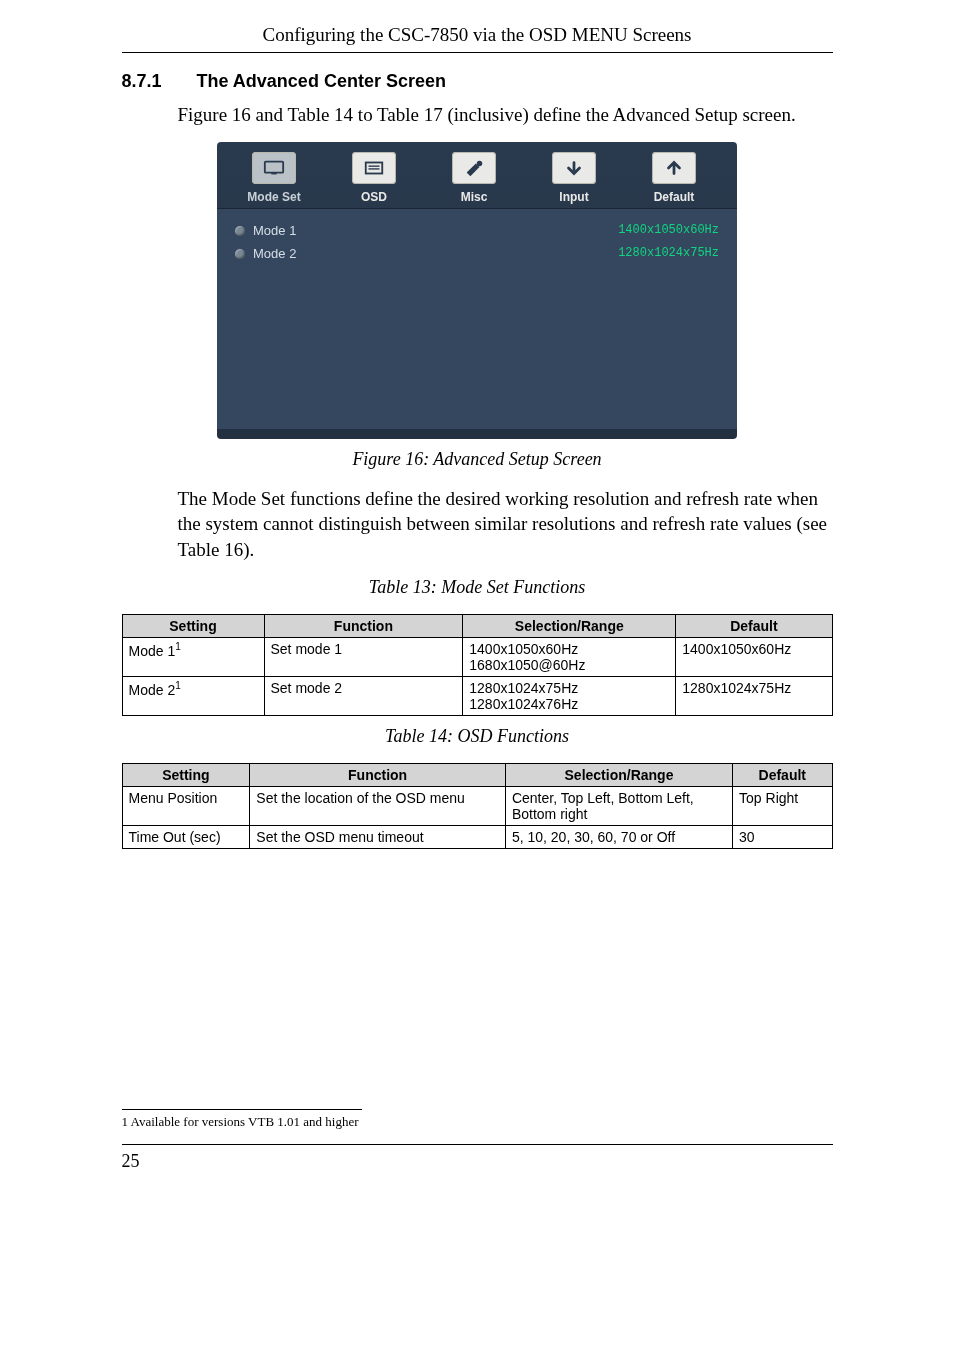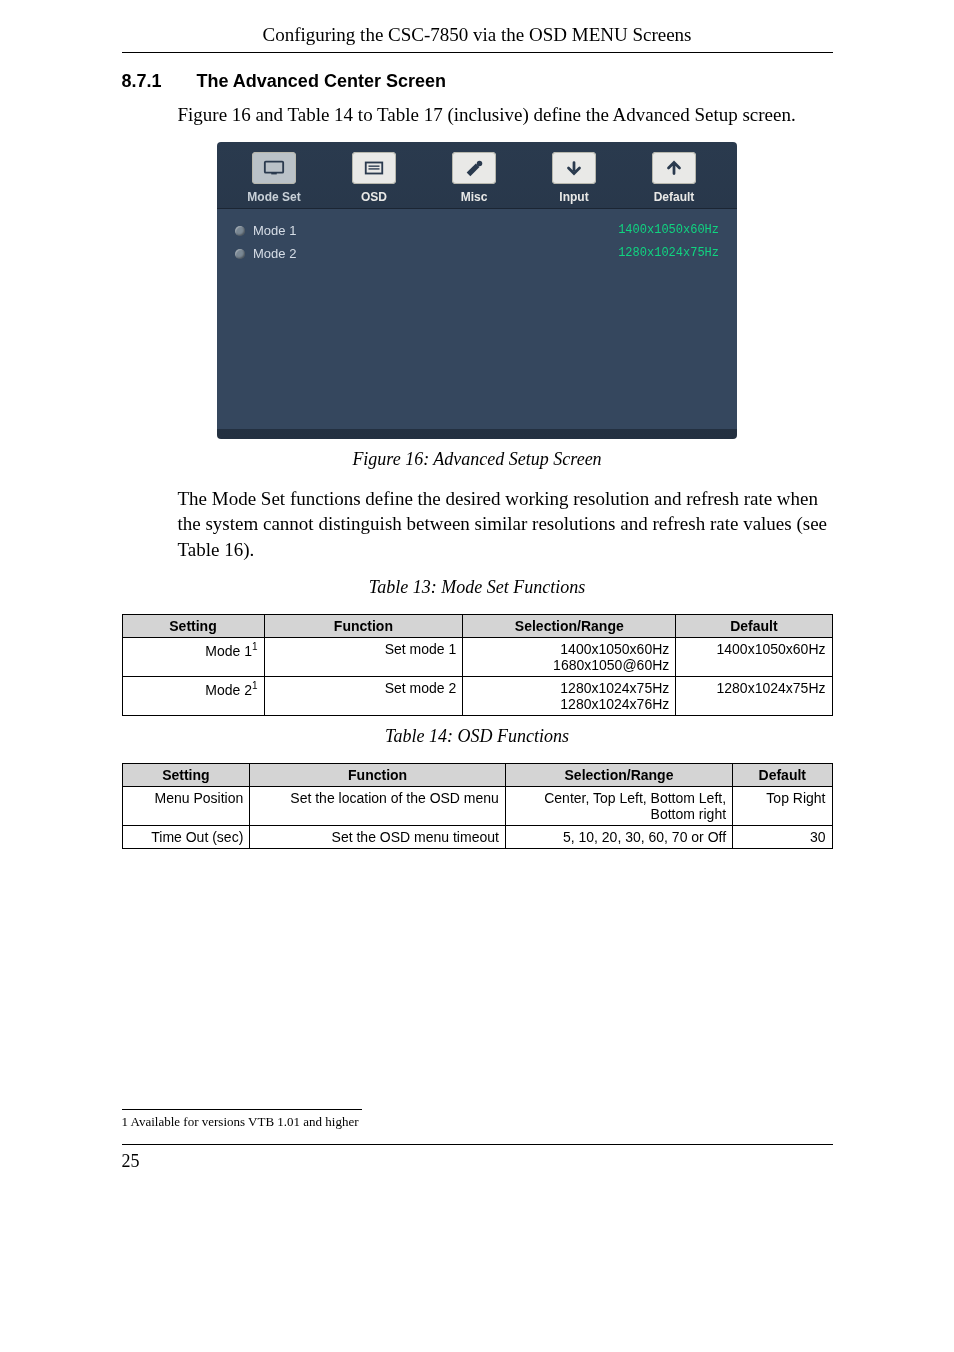--- a/index.html
+++ b/index.html
@@ -118,21 +118,21 @@
   width: 100%;
   border-collapse: collapse;
   font-family: Arial, Helvetica, sans-serif;
   font-size: 14px;
   margin-bottom: 10px;
   border-radius: 28px;
 }
 table.data th, table.data td {
   border: 1px solid #000;
   padding: 3px 6px;
-  text-align: right;
+  text-align: left;
   vertical-align: top;
 }
 table.data th {
   background: #d4d4d4;
   font-weight: bold;
   text-align: center;
 }
 .sup { font-size: 10px; vertical-align: super; }
 .footnote-rule {
   width: 240px;

